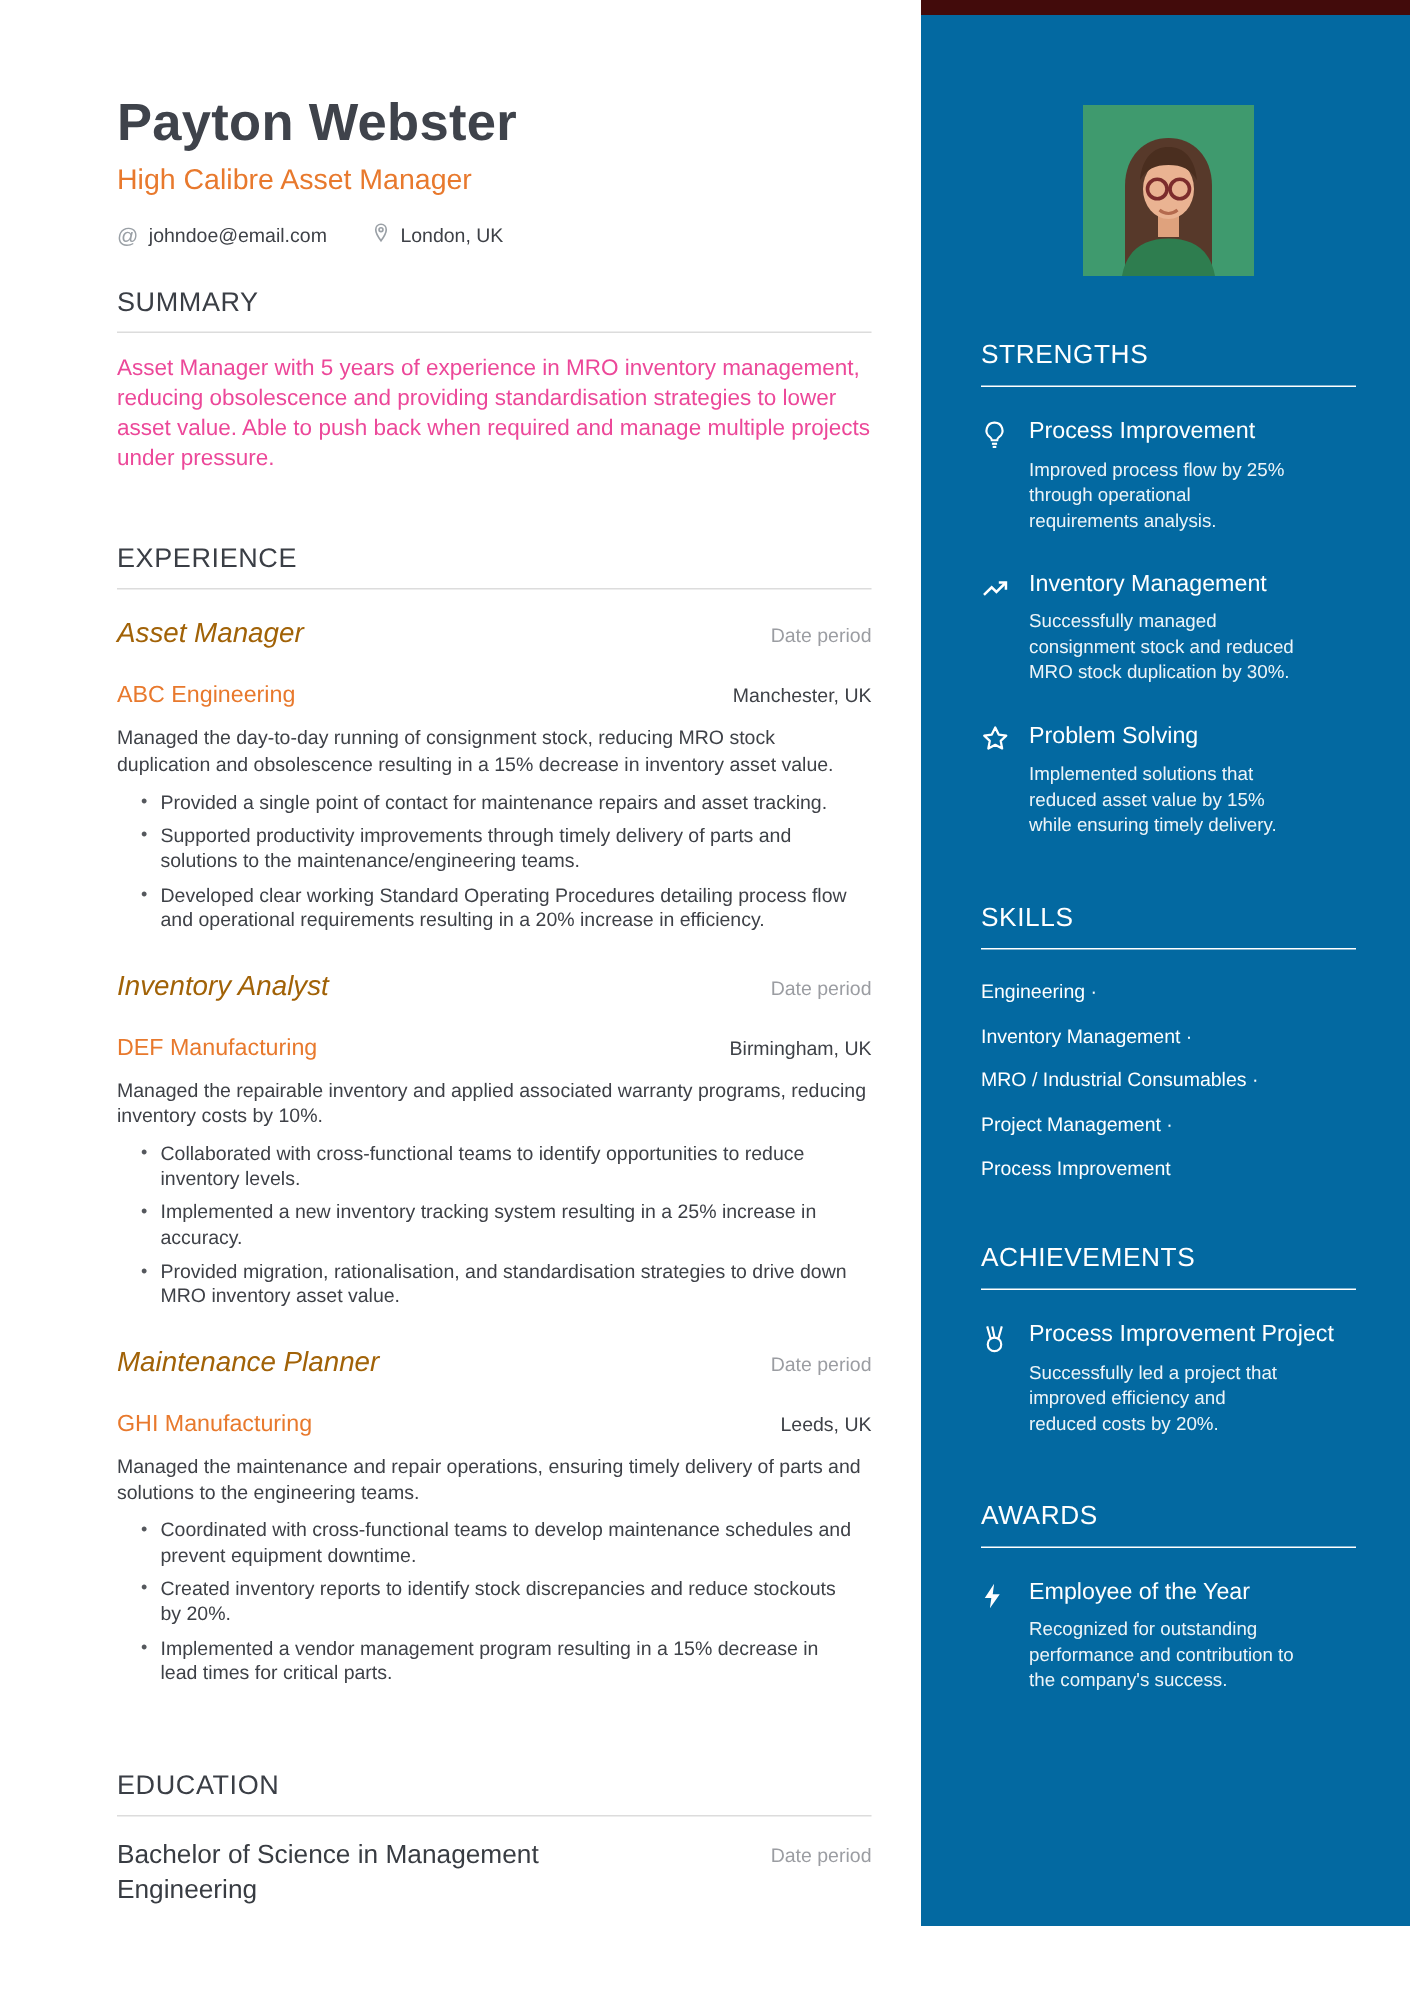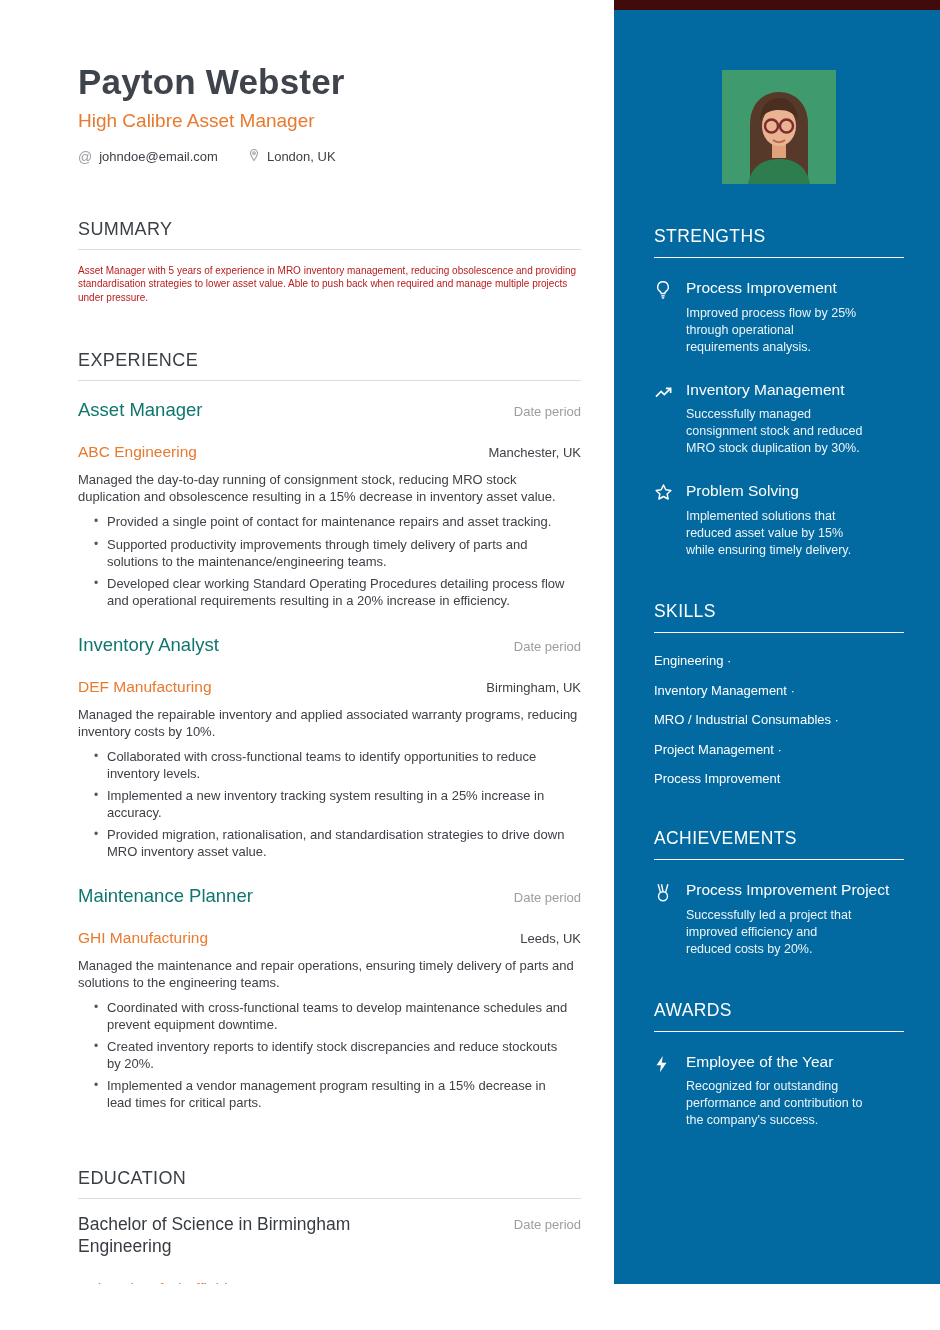--- a/index.html
+++ b/index.html
@@ -13,34 +13,34 @@
   .left {
     width: 614px; flex: none; padding: 62px 33px 58px 78px;
     display: flex; flex-direction: column;
   }
   .name { margin: 0; font-size: 35px; font-weight: 700; color: #3f434b; letter-spacing: 0.2px; }
   .job-headline { margin-top: 8px; font-size: 19px; color: #e8792d; font-weight: 500; }
   .contact-row { margin-top: 16px; display: flex; align-items: center; gap: 30px; font-size: 13px; color: #3e4147; }
   .contact-item { display: inline-flex; align-items: center; gap: 7px; }
   .at-glyph { color: #9aa0a6; font-size: 14px; }
 
-  .section { margin-top: 54px; }
+  .section { margin-top: 26px; }
   .section.experience { margin-top: 46px; }
   .section.education { margin-top: 50px; }
   .section-heading {
     margin: 0 0 14px 0; font-size: 18px; font-weight: 500; color: #3a3e45;
     letter-spacing: 0.4px; padding-bottom: 9px; border-bottom: 1px solid #dcdcdc;
   }
-  .summary-text { margin: 4px 0 0; font-size: 10px; line-height: 1.34; color: #b91c1c; }
+  .summary-text { margin: 4px 0 0; font-size: 15px; line-height: 1.34; color: #ec4899; }
 
   .job { margin-top: 24px; }
   .job:first-of-type { margin-top: 18px; }
   .row { display: flex; justify-content: space-between; align-items: baseline; }
   .row.top { align-items: flex-start; }
-  .job-title { margin: 0; font-size: 18.5px; font-weight: 500; color: #0f766e; }
+  .job-title { margin: 0; font-size: 18.5px; font-weight: 500; color: #a16207; font-style: italic; }
   .date-period { font-size: 13px; color: #9b9da2; flex: none; }
   .company-row { margin-top: 22px; }
   .company { font-size: 15.5px; color: #e8792d; font-weight: 500; }
   .place { font-size: 13px; color: #3e4147; flex: none; }
   .job-desc { margin: 10px 0 0; font-size: 13px; line-height: 1.32; color: #3e4147; }
   ul.bullets { margin: 9px 10px 0; padding-left: 19px; list-style: none; }
   ul.bullets li { position: relative; font-size: 13px; line-height: 1.28; color: #3e4147; margin-bottom: 6px; }
   ul.bullets li::before { content: "\2022"; position: absolute; left: -13px; top: 0; font-size: 12px; color: #55585d; }
 
   .degree { margin: 0; font-size: 17.5px; font-weight: 500; color: #383c42; max-width: 340px; line-height: 1.3; }
@@ -155,21 +155,21 @@
           <li>Coordinated with cross-functional teams to develop maintenance schedules and prevent equipment downtime.</li>
           <li>Created inventory reports to identify stock discrepancies and reduce stockouts by 20%.</li>
           <li>Implemented a vendor management program resulting in a 15% decrease in lead times for critical parts.</li>
         </ul>
       </div>
     </section>
 
     <section class="section education">
       <h2 class="section-heading">EDUCATION</h2>
       <div class="row top">
-        <h3 class="degree">Bachelor of Science in Birmingham Engineering</h3>
+        <h3 class="degree">Bachelor of Science in Management Engineering</h3>
         <span class="date-period degree-date">Date period</span>
       </div>
       <div class="row company-row">
         <span class="company">University of Sheffield</span>
         <span class="place">Sheffield, UK</span>
       </div>
     </section>
 
     <footer class="footer">
       <span class="powered-by">Powered by</span>

